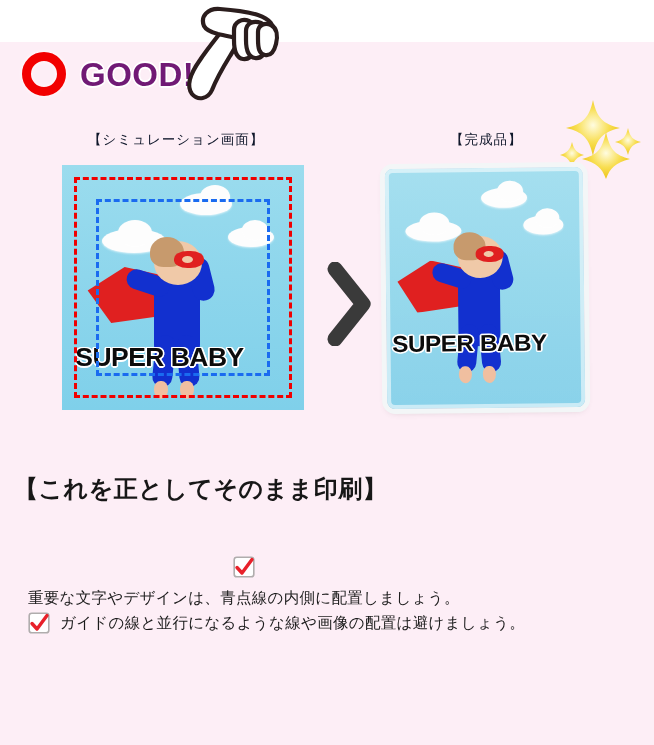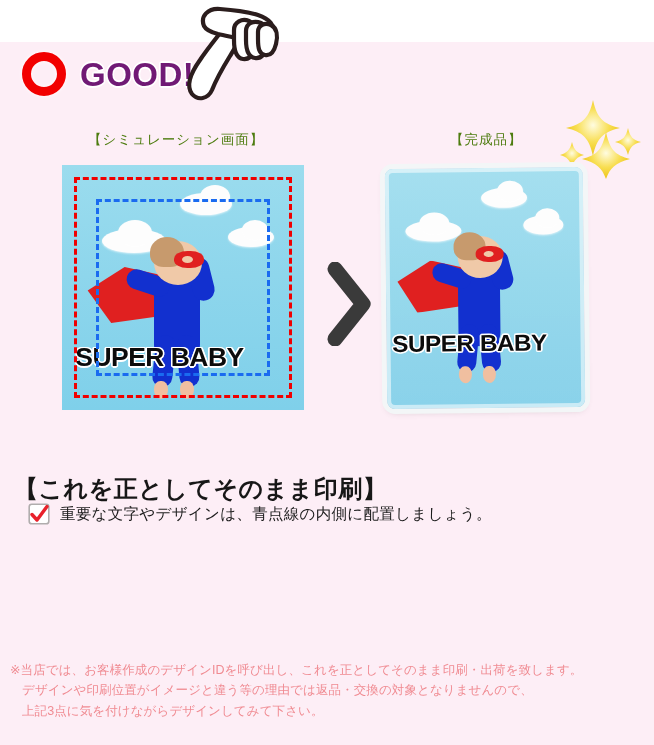--- a/index.html
+++ b/index.html
@@ -31,21 +31,21 @@
       1.2px 1.2px #fff,-1.2px 1.2px #fff,1.2px -1.2px #fff,-1.2px -1.2px #fff;
   }
 
   
   .hand{position:absolute;left:176px;top:2px;width:110px;height:100px;}
 
   
   .sparkle{position:absolute;left:556px;top:98px;width:88px;height:82px;}
 
   
-  .cap{position:absolute;font-size:13.5px;color:#4d7c0f;letter-spacing:1px;white-space:nowrap;}
+  .cap{position:absolute;font-size:13.5px;color:#0f172a;letter-spacing:1px;white-space:nowrap;}
   .cap-sim{left:88px;top:131px;}
   .cap-fin{left:450px;top:131px;}
 
   
   .sim-wrap{position:absolute;left:62px;top:165px;width:242px;height:245px;}
   .fin-wrap{position:absolute;left:386px;top:168px;width:198px;height:240px;}
 
   .art{position:absolute;inset:0;overflow:hidden;}
 
   
@@ -95,21 +95,21 @@
 
   
   .chev{position:absolute;left:324px;top:262px;width:48px;height:84px;}
 
   
   .pts-title{
     position:absolute;left:14px;top:473px;
     font-size:24px;font-weight:bold;color:#171717;letter-spacing:0.5px;
   }
   .pt{position:absolute;display:flex;align-items:center;gap:10px;left:28px;}
-  .pt1{top:503px;} .pt2{top:570px;} .pt3{top:612px;}
+  .pt1{top:556px;flex-direction:column;} .pt2{top:570px;} .pt3{top:612px;}
   .chk{width:22px;height:22px;flex:0 0 auto;position:relative;}
   .pt-txt{font-size:15.5px;color:#1b1b1b;letter-spacing:0.3px;white-space:nowrap;}
 
   
   .note{position:absolute;left:10px;top:660px;width:640px;color:#f08b92;font-size:12.5px;line-height:1.62;letter-spacing:0.1px;}
   .note-l2,.note-l3{padding-left:12px;}
 </style>
 </head>
 <body>
 
@@ -223,20 +223,22 @@
 
   <div class="pt pt1">
     <svg class="chk" viewBox="0 0 22 22">
       <rect x="1.2" y="1.2" width="19.6" height="19.6" rx="2.6" fill="#ffffff" stroke="#b0adad" stroke-width="1.6"></rect>
       <path d="M4 11.5 L9 17 L19 3.5" fill="none" stroke="#e8212b" stroke-width="3.4" stroke-linecap="round" stroke-linejoin="round"></path>
     </svg>
     <span class="pt-txt">重要な文字やデザインは、青点線の内側に配置しましょう。</span>
   </div>
 
 
-
-  <div class="note">
-    <div>※当店では、お客様作成のデザインIDを呼び出し、これを正としてそのまま印刷・出荷を致します。</div>
-    <div class="note-l2">デザインや印刷位置がイメージと違う等の理由では返品・交換の対象となりませんので、</div>
-    <div class="note-l3">上記3点に気を付けながらデザインしてみて下さい。</div>
-  </div>
+  <div class="pt pt3">
+    <svg class="chk" viewBox="0 0 22 22">
+      <rect x="1.2" y="1.2" width="19.6" height="19.6" rx="2.6" fill="#ffffff" stroke="#b0adad" stroke-width="1.6"></rect>
+      <path d="M4 11.5 L9 17 L19 3.5" fill="none" stroke="#e8212b" stroke-width="3.4" stroke-linecap="round" stroke-linejoin="round"></path>
+    </svg>
+    <span class="pt-txt">ガイドの線と並行になるような線や画像の配置は避けましょう。</span>
+  </div>
+
 
 </div>
 
 </body></html>

